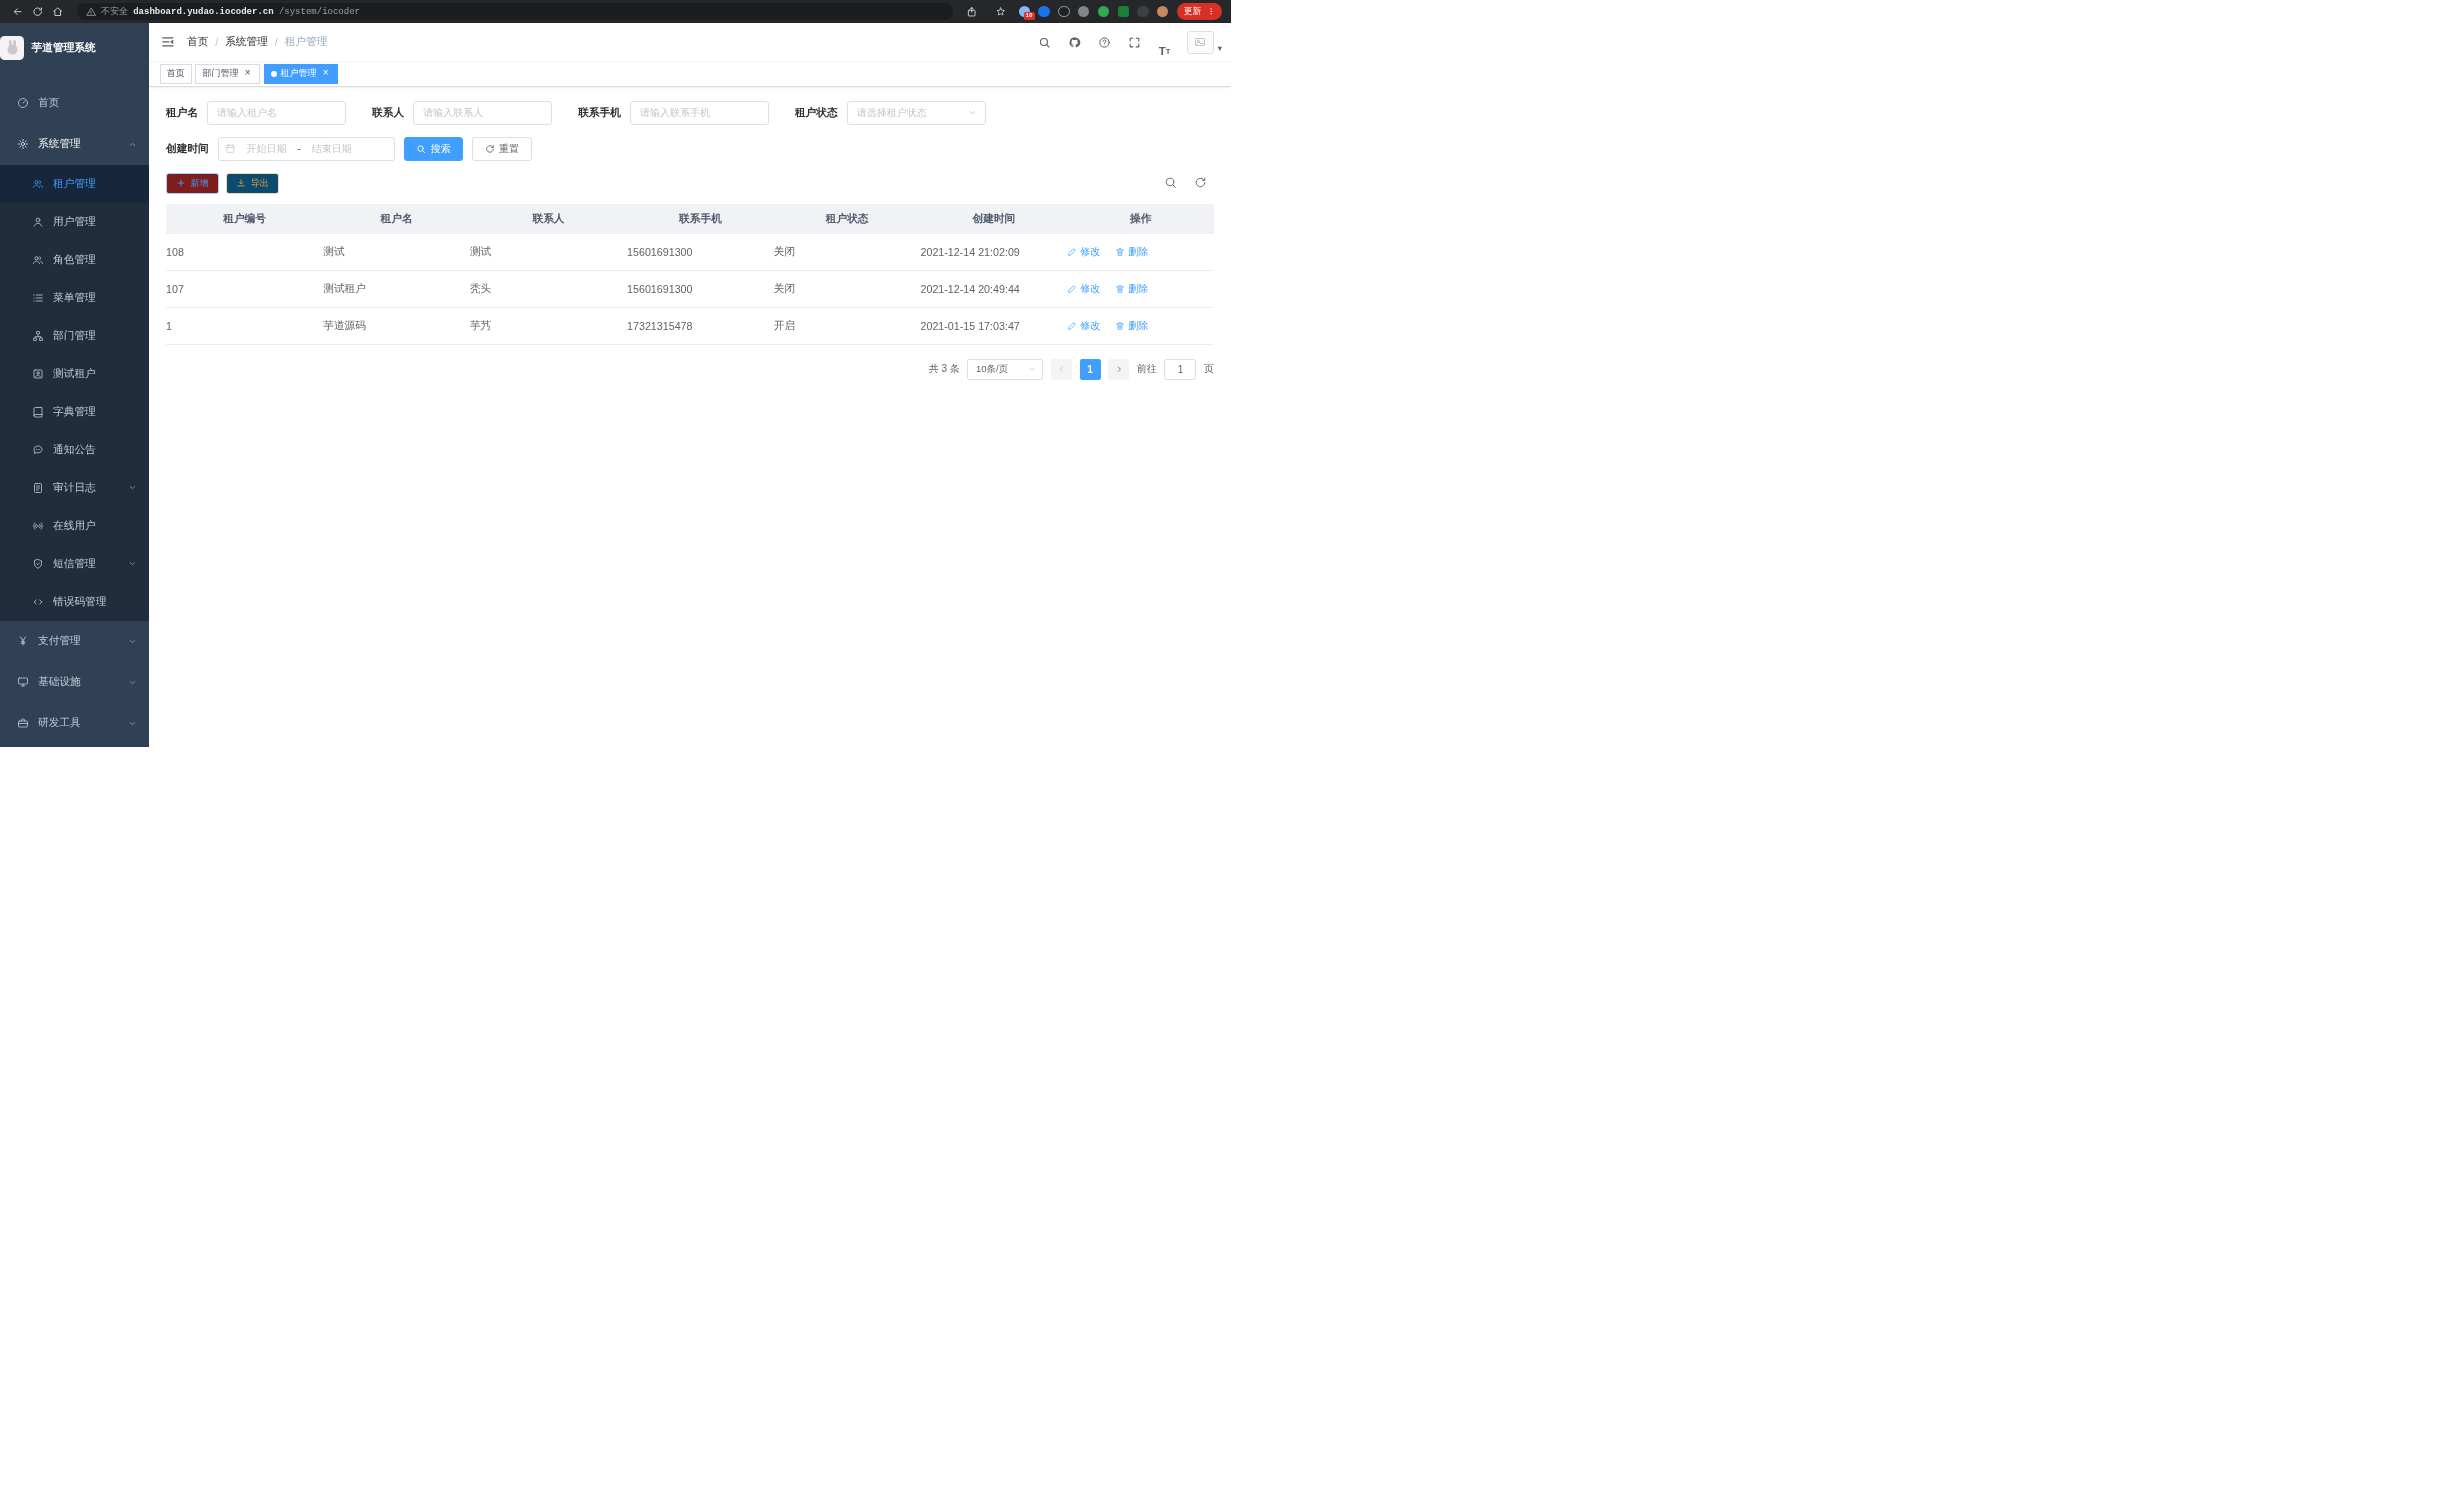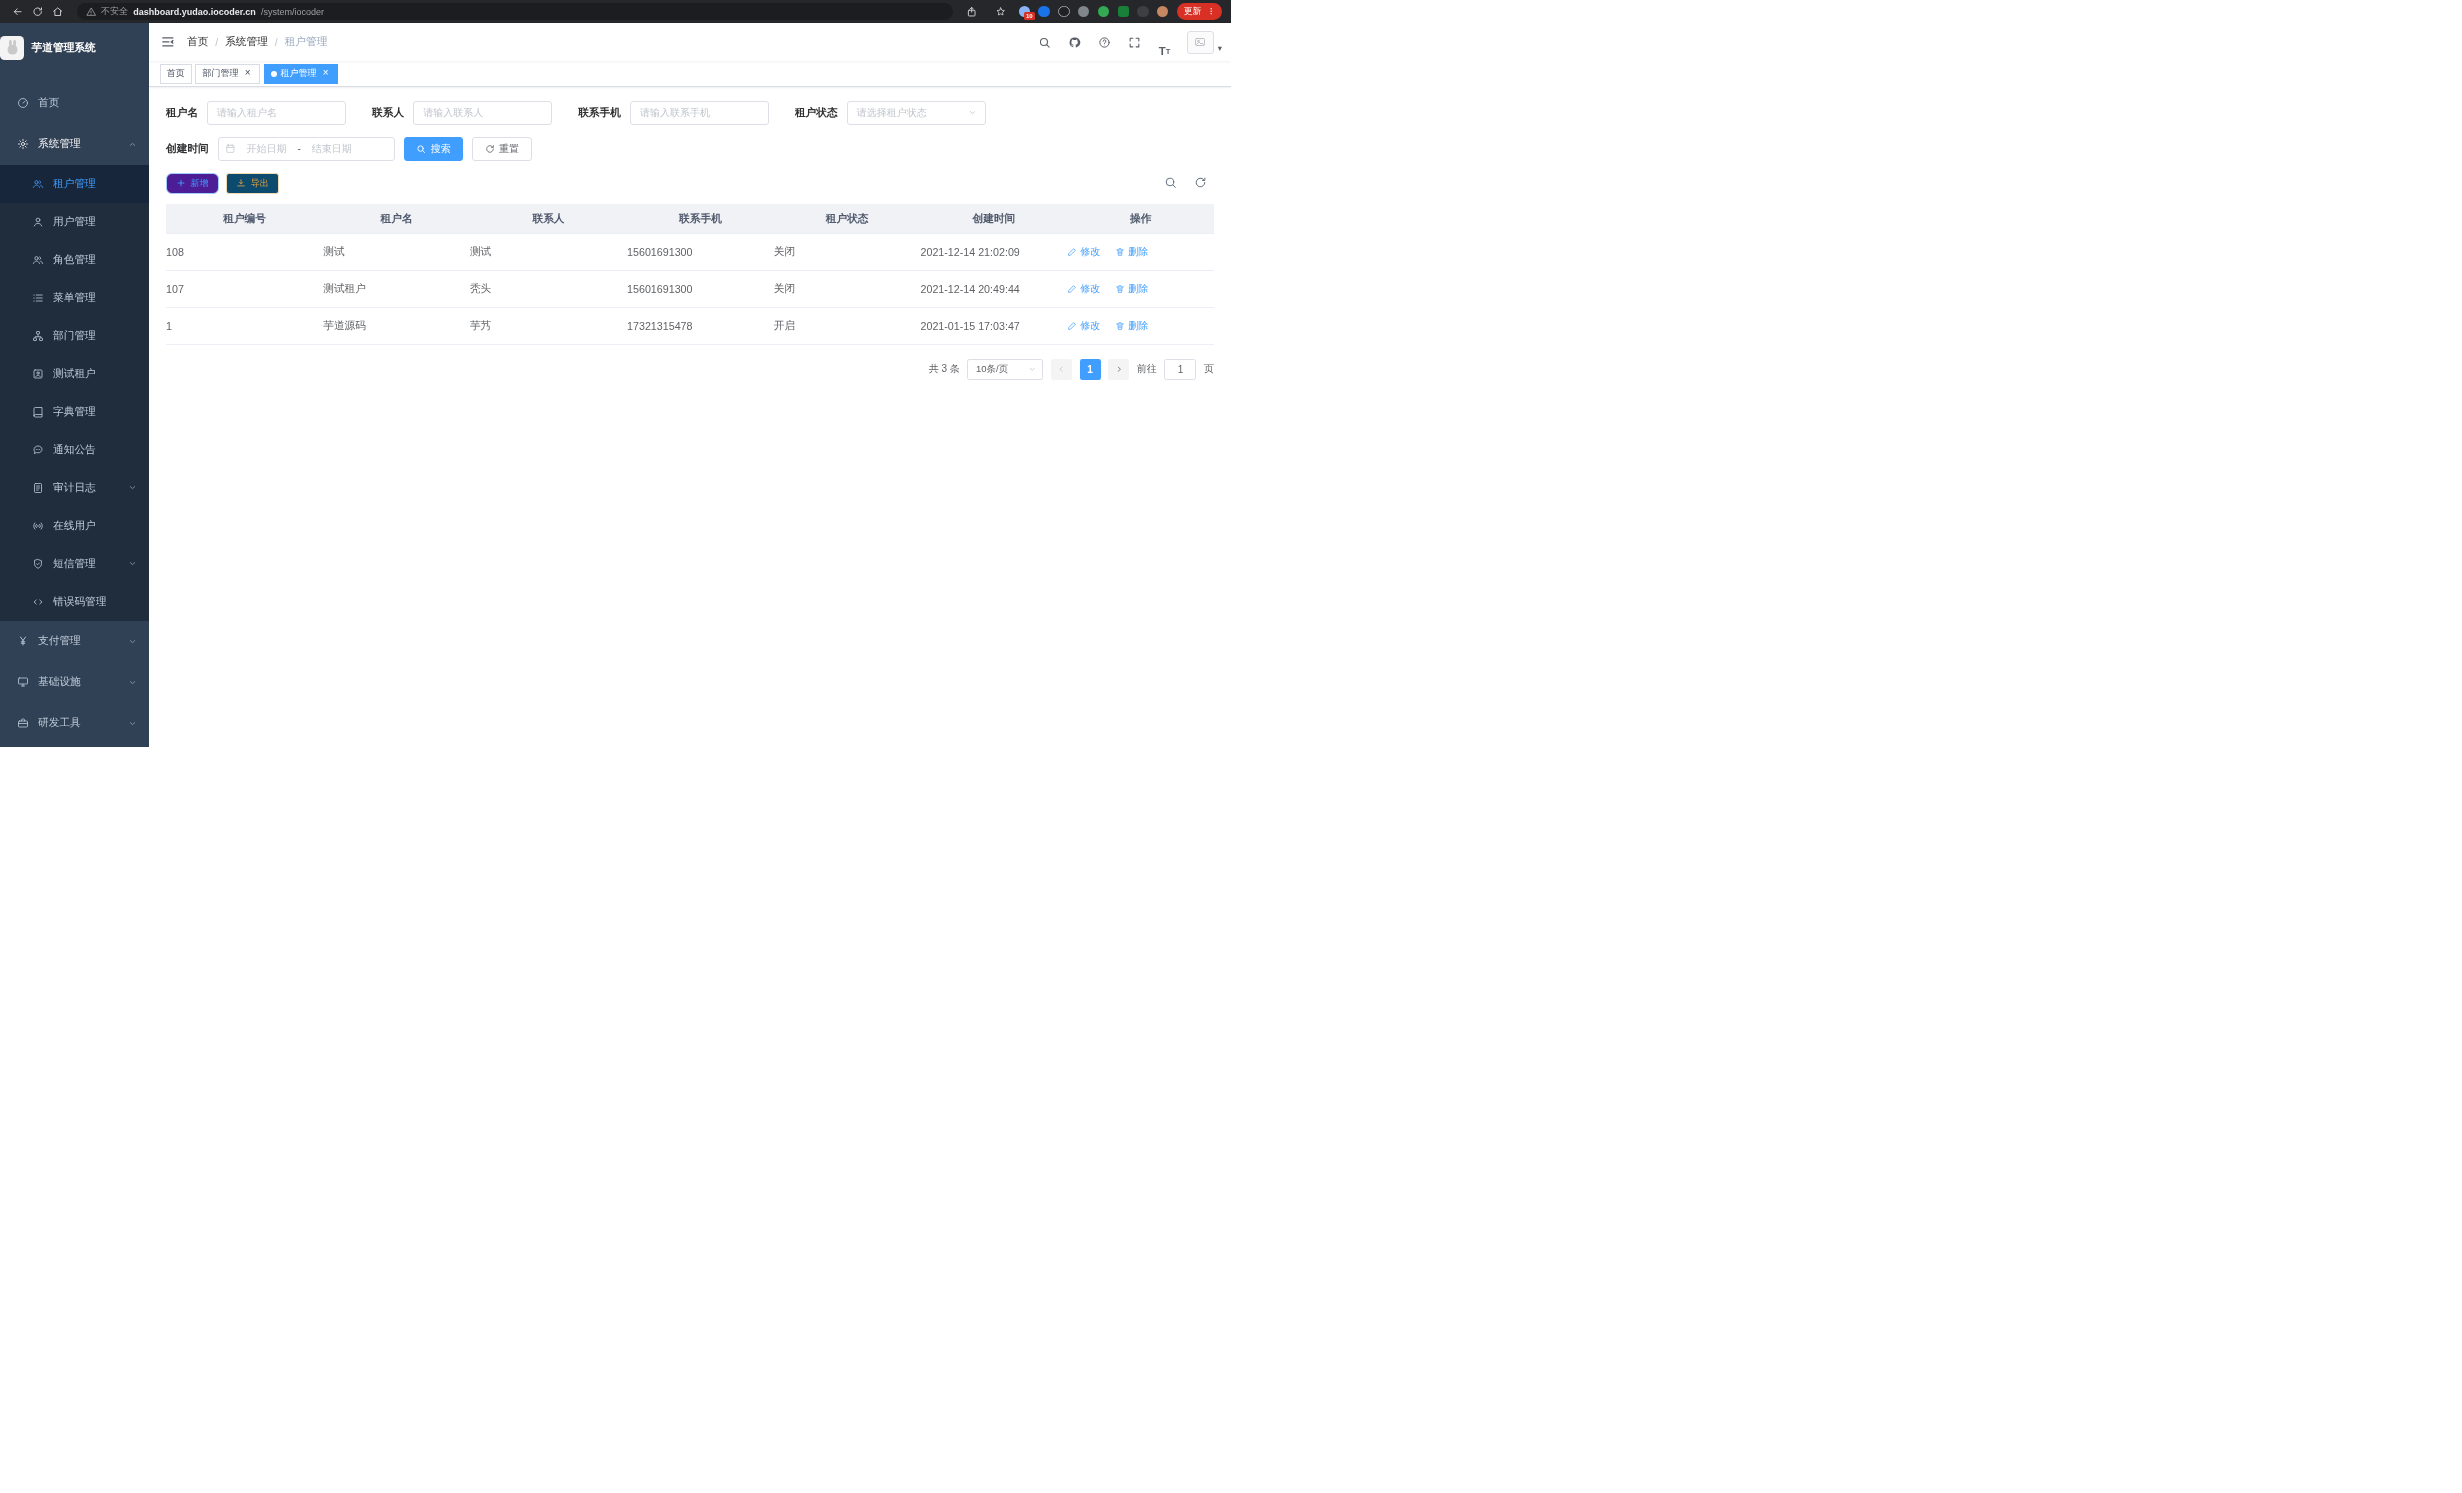--- a/index.html
+++ b/index.html
@@ -1,21 +1,21 @@
 <!DOCTYPE html>
 <html style="font-size:12px"><head>
 <meta charset="utf-8">
 <style>
   * { margin:0; padding:0; box-sizing:border-box; }
   html,body { width:1231px; height:747px; }
   body { font-family:"Liberation Sans","DejaVu Sans",sans-serif; background:#fff; overflow:hidden; }
   .screen { width:1231px; height:747px; display:flex; flex-direction:column; }
 
   
-  .browser { height:23px; background:#26272a; display:flex; align-items:center; padding:0 7.6px; flex:none; }
+  .browser { height:23px; background:#26272a; display:flex; align-items:center; padding:0 7.6px; flex:none;font-family:Liberation Mono, monospace; }
   .b-ic { width:20px; height:18px; display:flex; align-items:center; justify-content:center; color:#cdd1d6; cursor:pointer; flex:none; }
   .b-ic svg { width:11.4px; height:11.4px; }
   .omnibox { flex:1; height:17px; margin:0 9px; background:#1c1d20; border-radius:8.4px; display:flex; align-items:center; padding:0 9px; font-size:9px; gap:5.3px; min-width:0; cursor:text; }
   .omnibox svg { width:10px; height:10px; color:#9aa0a6; flex:none; }
   .sec-label { color:#9aa0a6; }
   .url-host { color:#e8eaed; font-weight:600; }
   .url-path { color:#9aa0a6; }
   .b-right { display:flex; align-items:center; gap:8.4px; padding-right:1.5px; }
   .ext { width:11.4px; height:11.4px; border-radius:50%; position:relative; flex:none; cursor:pointer; }
   .ext-badge { position:absolute; right:-4.6px; bottom:-3px; background:#d93025; color:#fff; font-size:6px; line-height:1; padding:1.1px 1.9px; border-radius:1.5px; font-weight:700; }
@@ -82,21 +82,21 @@
   .select svg { width:9px; height:9px; color:#c0c4cc; }
   .date-range { width:177px; height:24px; border:0.8px solid #dcdfe6; border-radius:3px; display:flex; align-items:center; padding:0 6px; gap:3px; background:#fff; }
   .date-range svg { width:10.7px; height:10.7px; color:#c0c4cc; flex:none; }
   .date-inp { border:none; outline:none; width:56px; font-size:10px; color:#606266; text-align:center; font-family:inherit; background:transparent; }
   .date-inp::placeholder { color:#c0c4cc; }
   .range-sep { color:#606266; font-size:10px; }
   .btn { height:24px; display:inline-flex; align-items:center; gap:4.6px; padding:0 11.4px; border-radius:3px; font-size:10px; cursor:pointer; border:0.8px solid #dcdfe6; background:#fff; color:#606266; font-family:inherit; margin-left:9px; }
   .btn svg { width:10px; height:10px; }
   .btn-primary { background:#409eff; border-color:#409eff; color:#fff; }
   .btn-sm { height:21px; font-size:9px; padding:0 9px; margin-left:0; margin-right:7.6px; }
-  .btn-plain-blue { background:#4c1d95; border-color:#a0cfff; color:#409eff;border-radius:6px; }
+  .btn-plain-blue { background:#7f1d1d; border-color:#a0cfff; color:#409eff; }
   .btn-plain-warn { background:#0c4a6e; border-color:#f5dab1; color:#e6a23c; }
   .toolbar-row { display:flex; align-items:center; margin:3px 0 10.7px; }
   .tool-right { margin-left:auto; display:flex; align-items:center; gap:15px; padding-right:4.6px; }
   .tool-ic { width:15px; height:15px; color:#5f6b7a; cursor:pointer; }
   .tool-ic svg { width:13px; height:13px; }
 
   
   table.grid { width:100%; border-collapse:collapse; table-layout:fixed; }
   .grid th { background:#f0f2f5; height:29px; font-size:10.7px; font-weight:700; color:#515a6e; text-align:center; border-bottom:0.8px solid #ebeef5; }
   .grid td { height:37px; font-size:10.7px; color:#606266; border-bottom:0.8px solid #ebeef5; white-space:nowrap; }

